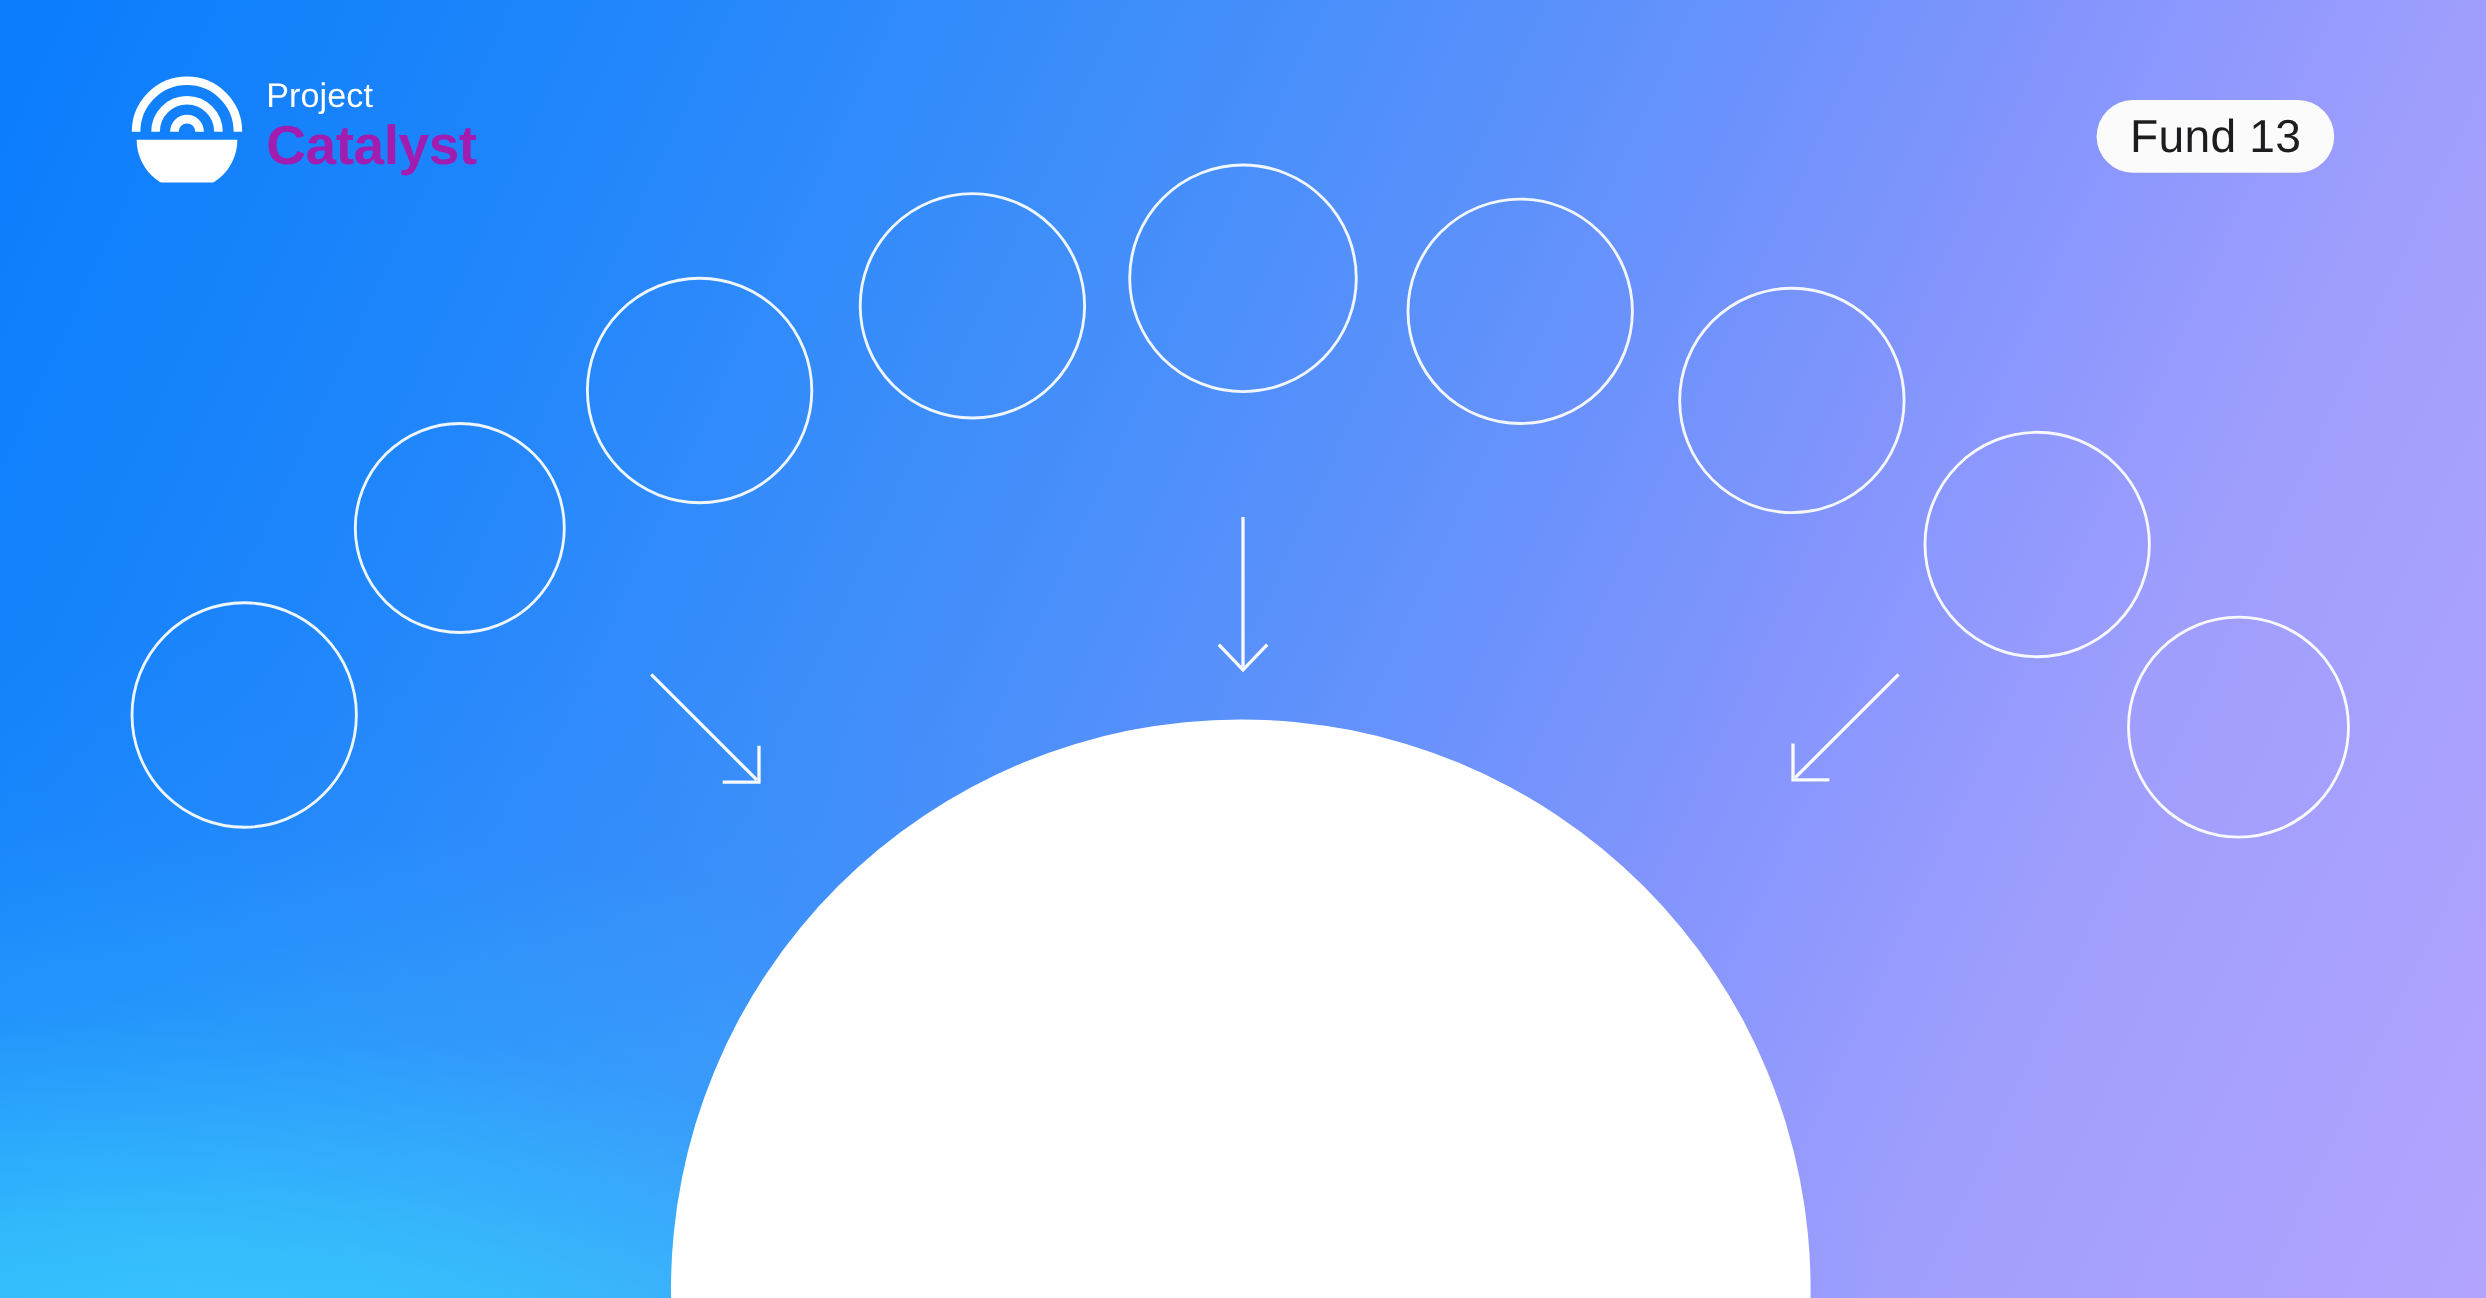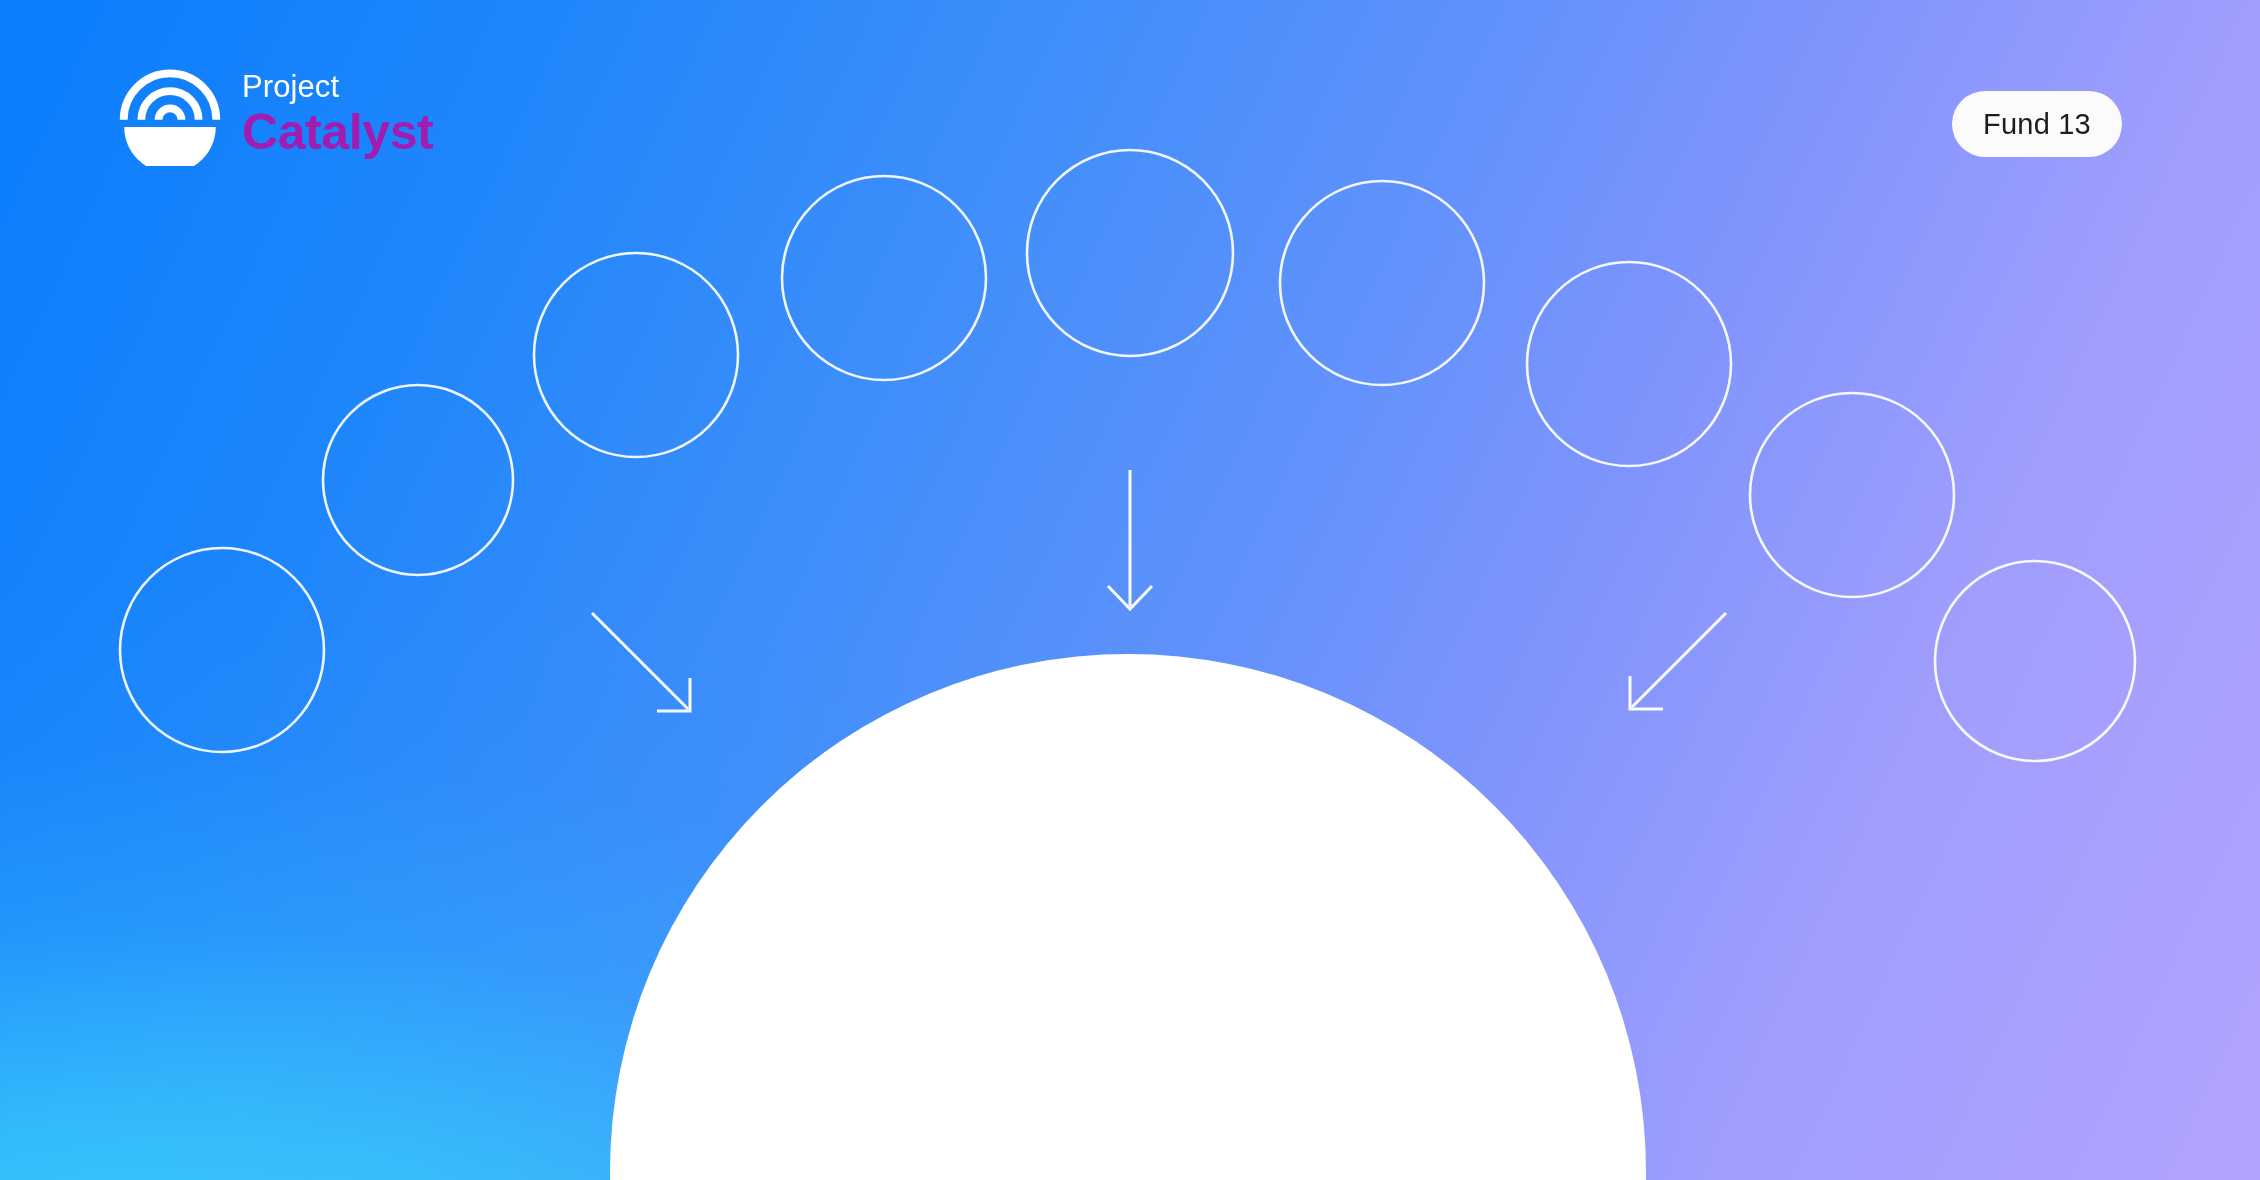--- a/index.html
+++ b/index.html
@@ -110,21 +110,21 @@
   .fund-badge {
     position: absolute;
     right: 138px;
     top: 91px;
     height: 66px;
     min-width: 170px;
     padding: 0 30px;
     border-radius: 33px;
     background: #fbfbfb;
     color: #1d1d1f;
-    font-size: 29px;
+    font-size: 42px;
     font-weight: 500;
     letter-spacing: 0.2px;
     display: flex;
     align-items: center;
     justify-content: center;
     box-sizing: border-box;
   }
 </style>
 </head>
 <body>

